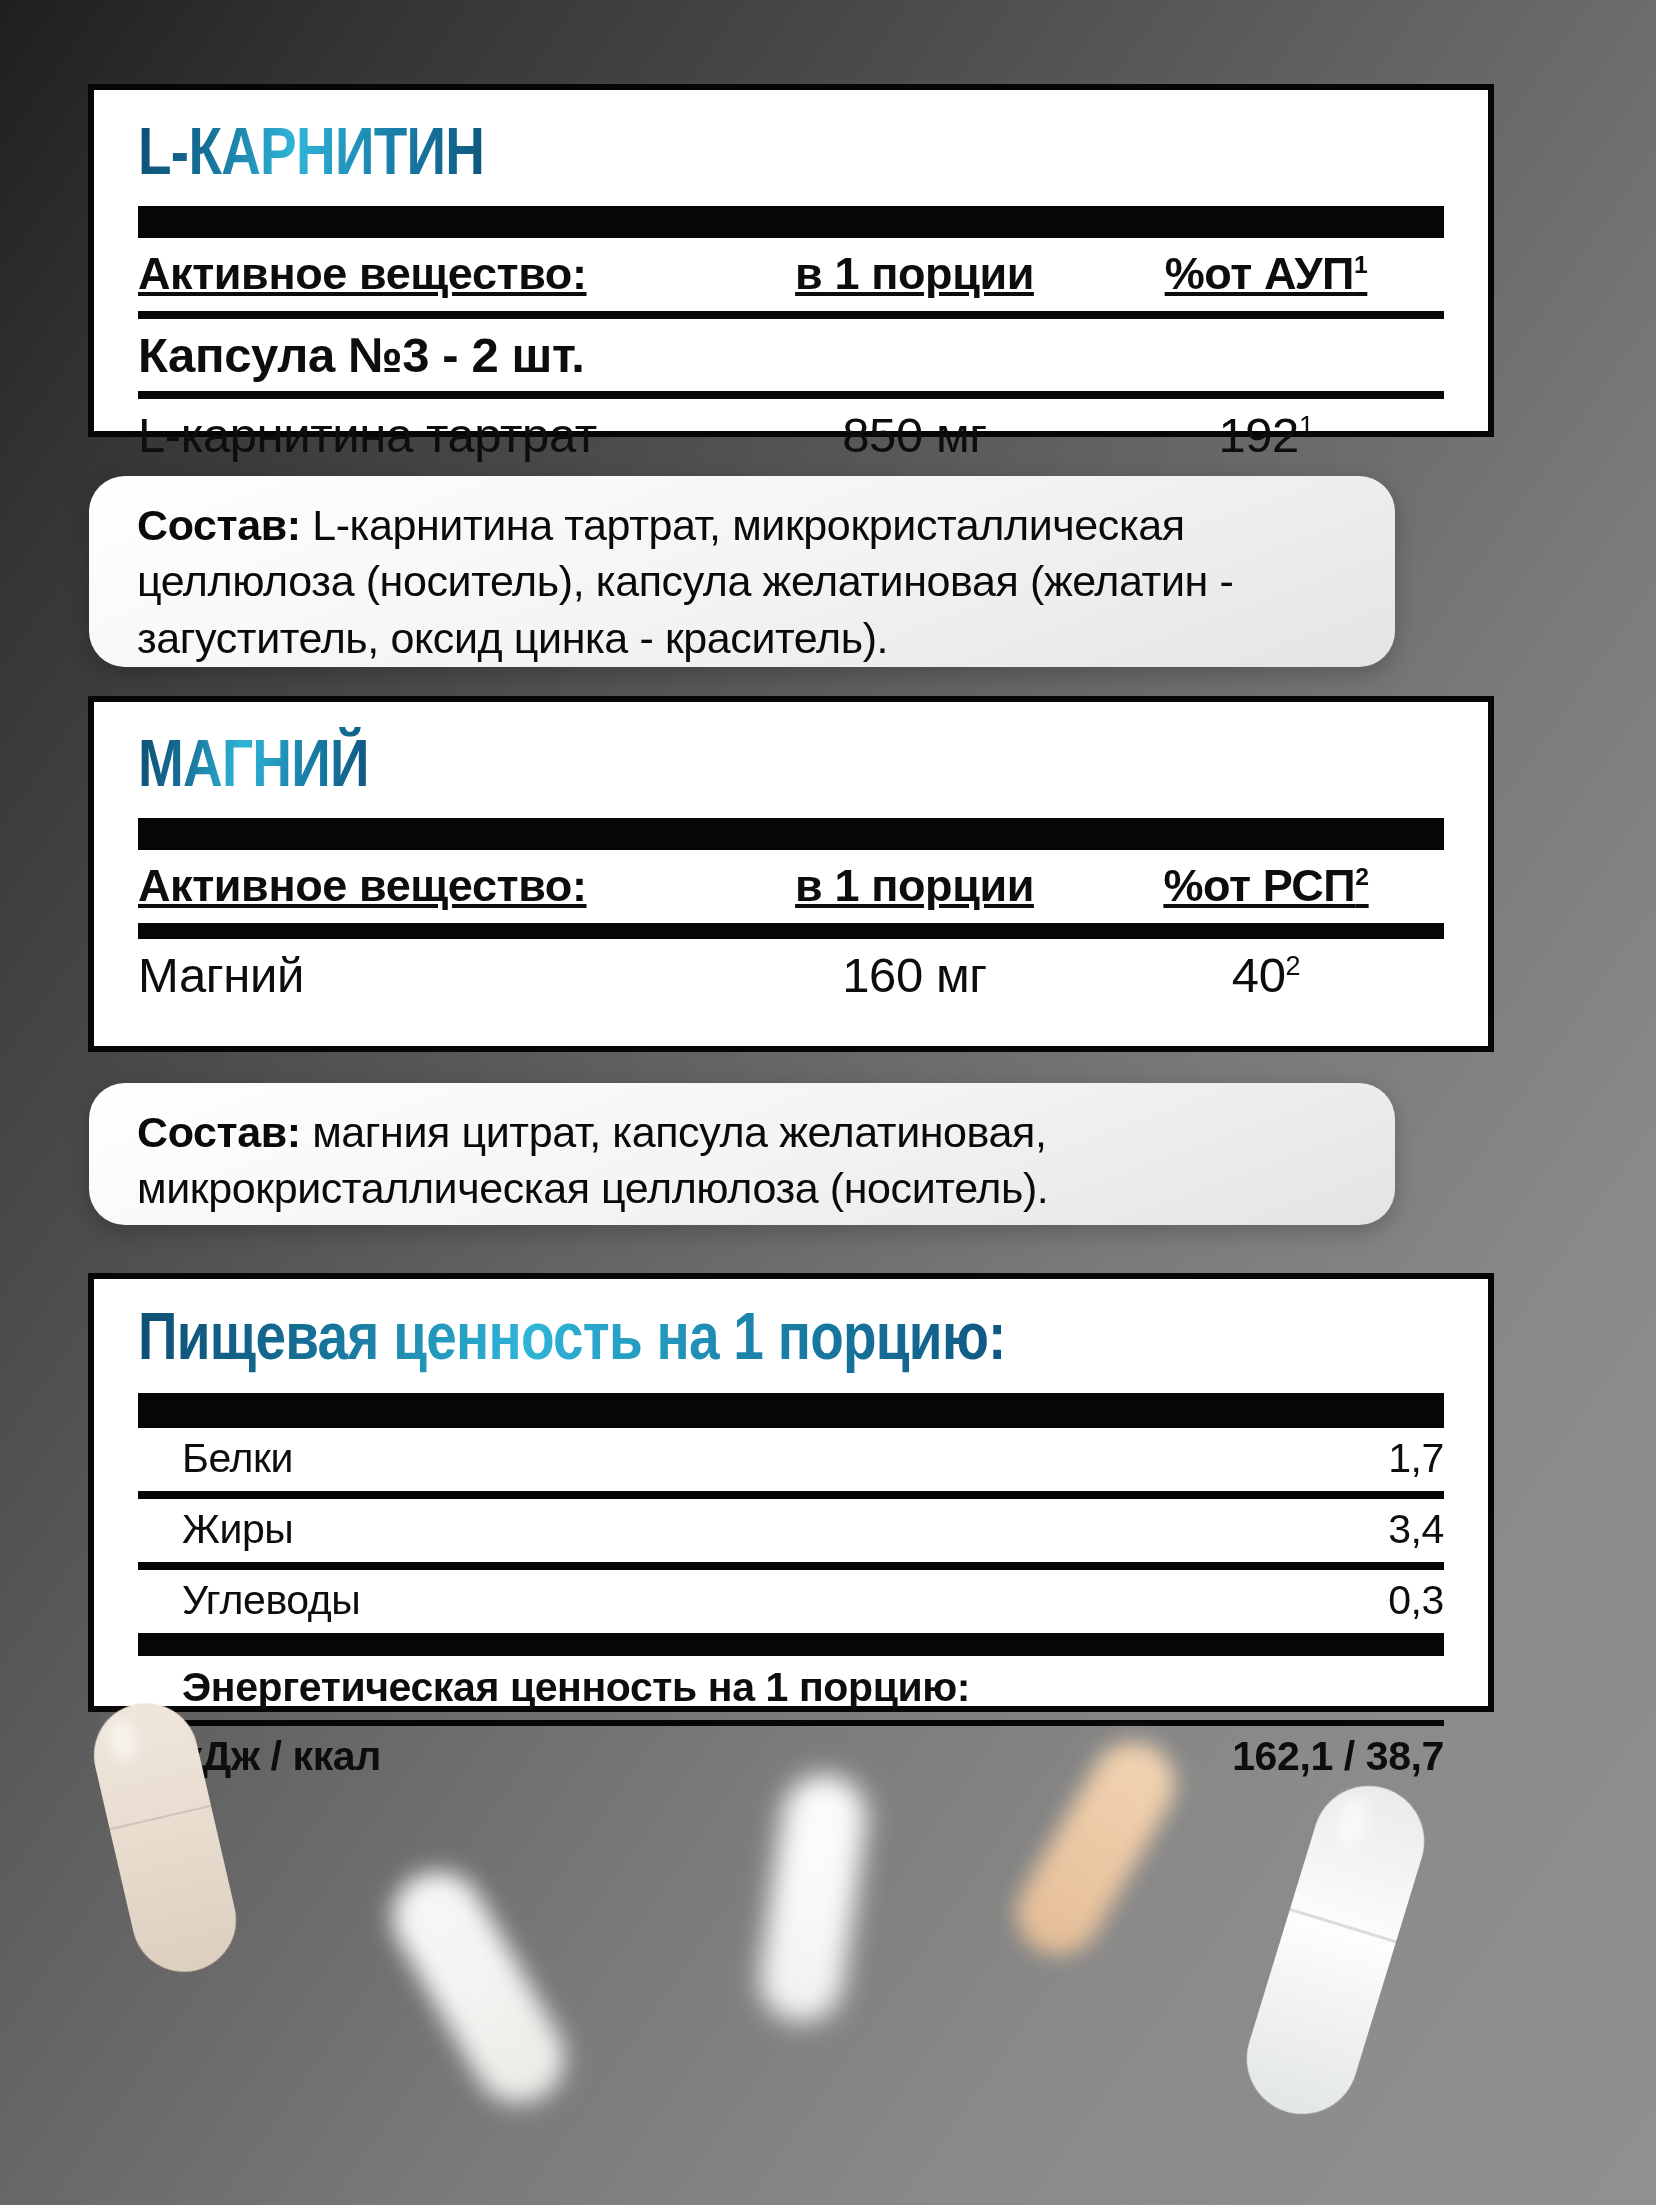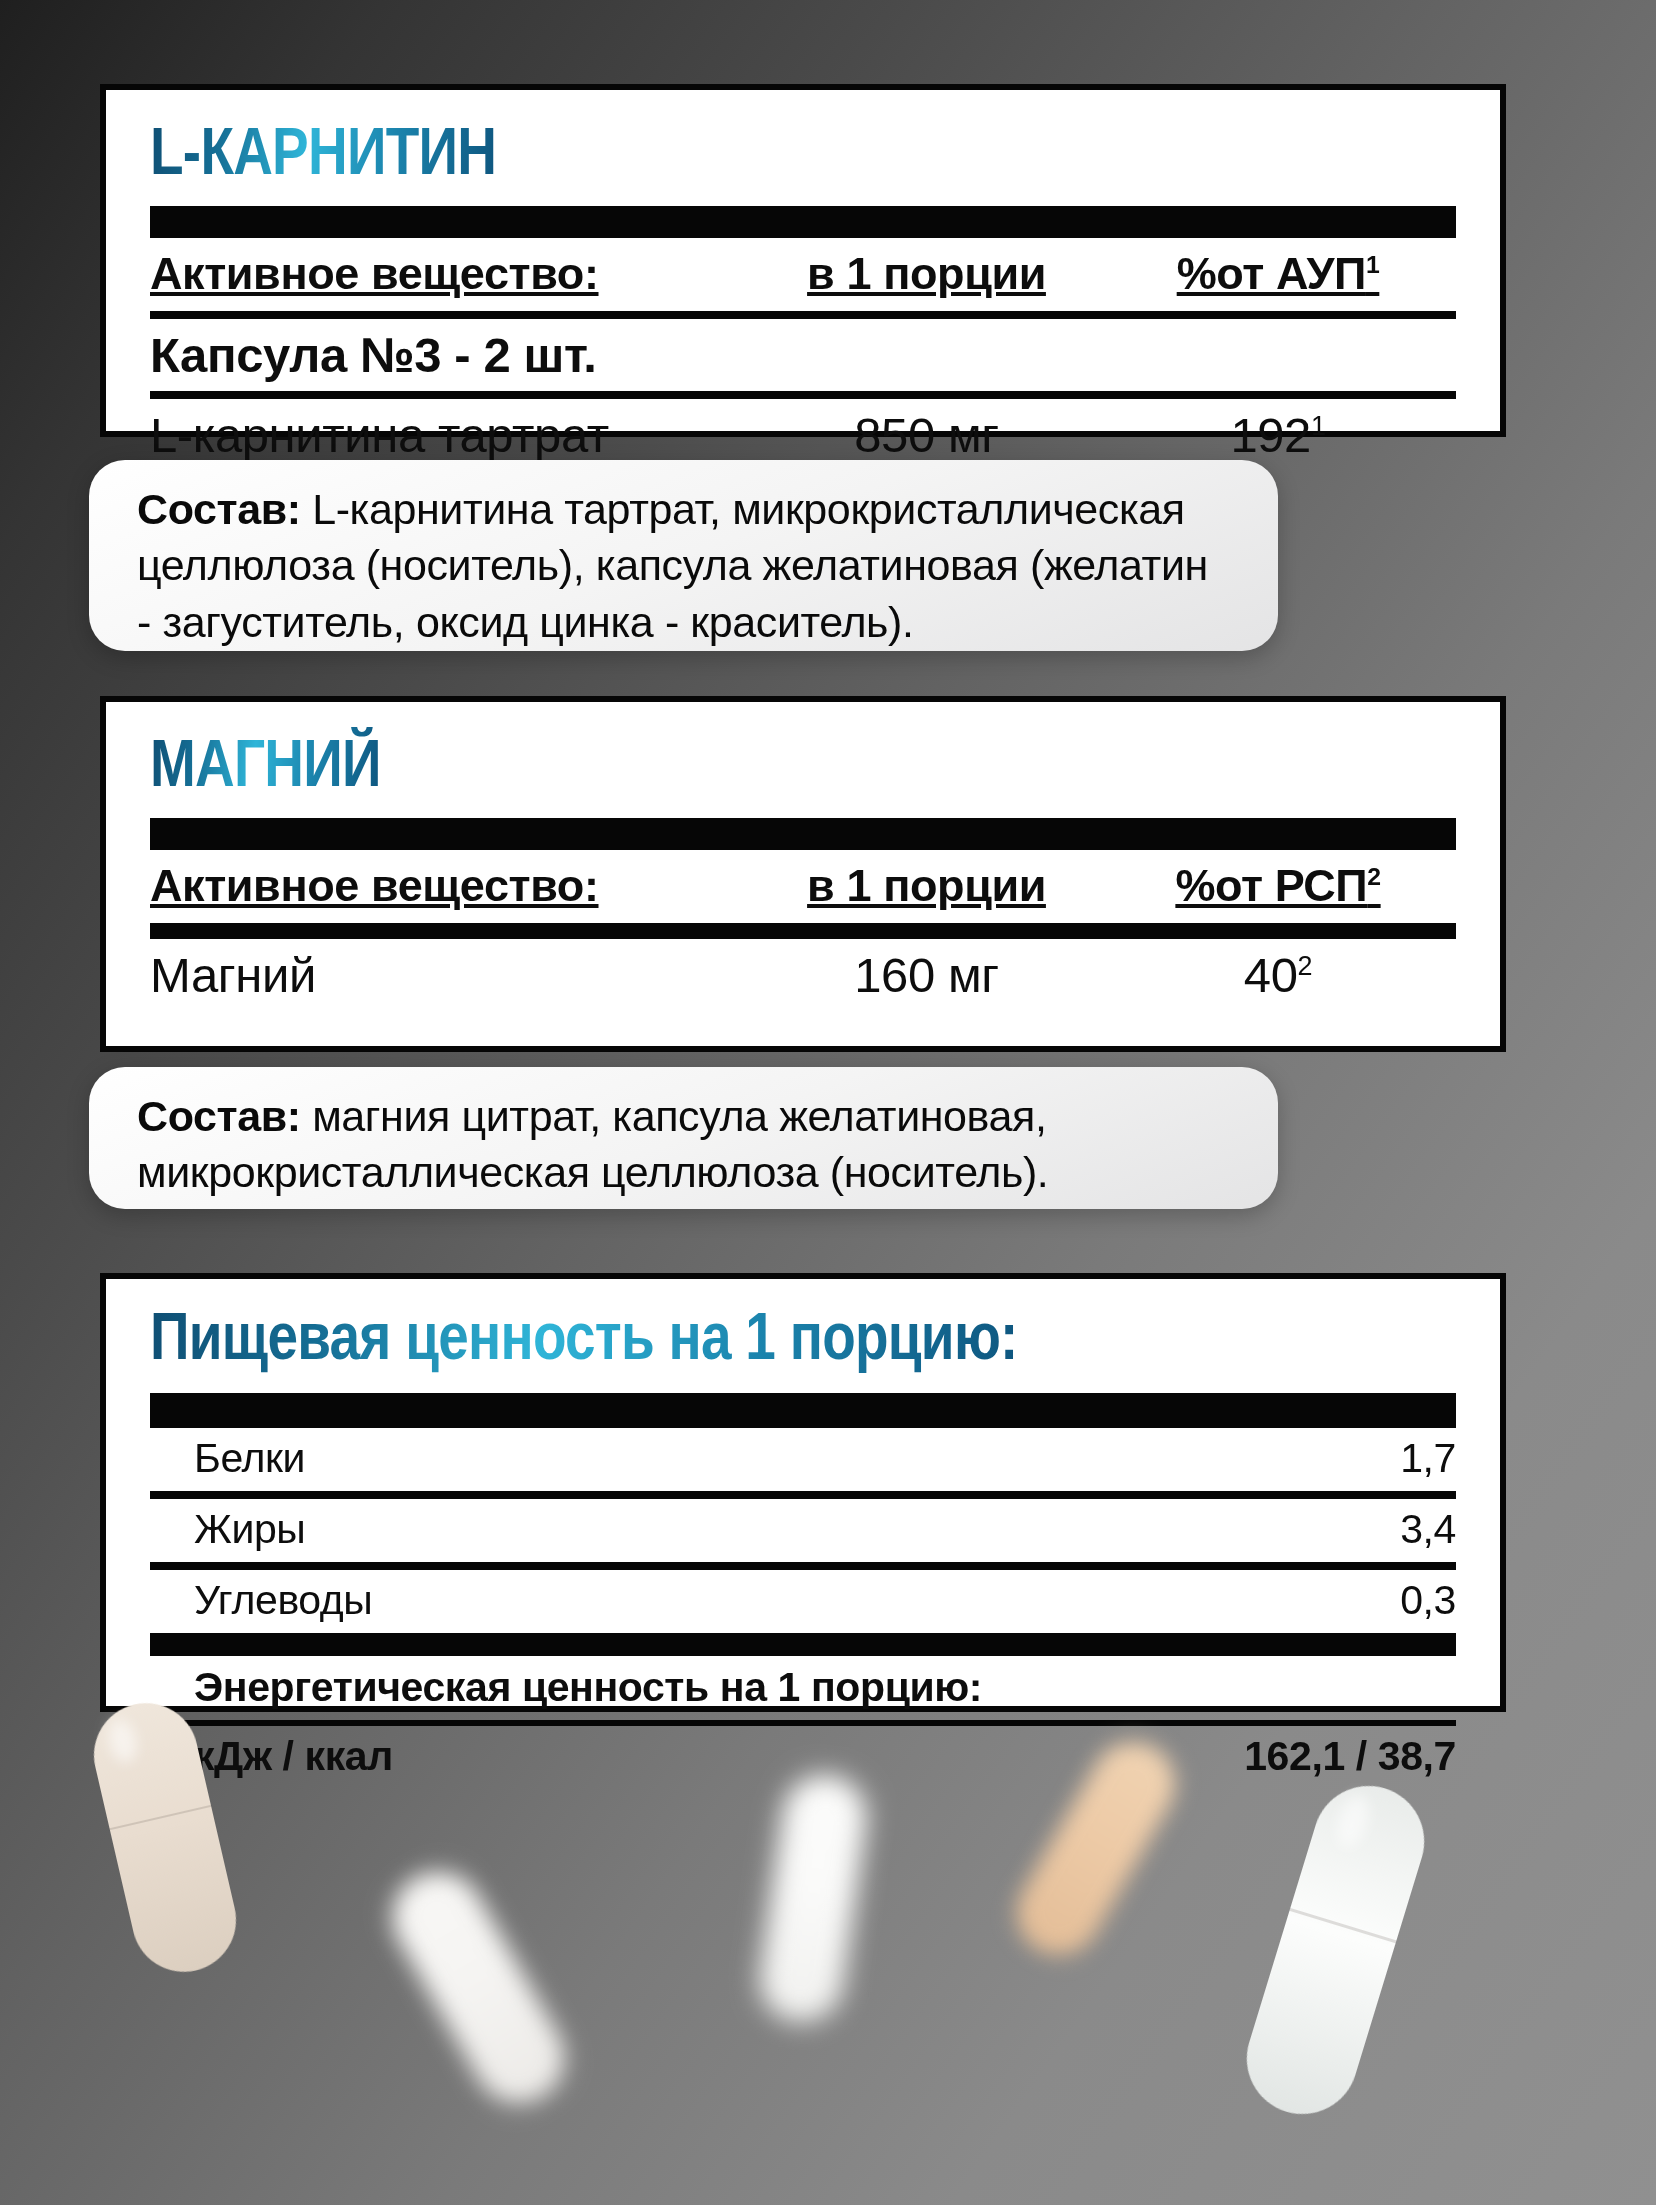--- a/index.html
+++ b/index.html
@@ -7,21 +7,21 @@
     width:1656px;height:2205px;
     font-family:"Liberation Sans", sans-serif;
     overflow:hidden;
   }
   #canvas{
     position:relative;width:1656px;height:2205px;
     background:linear-gradient(125deg,#1f1f1f 0%,#343434 12%,#4a4a4a 28%,#636363 45%,#7a7a7a 62%,#8a8a8a 78%,#909090 100%);
   }
   
   .panel{
-    position:absolute;left:100px;width:1406px;
+    position:absolute;left:88px;width:1406px;
     background:#ffffff;border:6.2px solid #060606;
     box-sizing:border-box;z-index:2;
   }
   .panel-inner{padding:0 44px;}
   .grad-title{
     display:inline-block;
     margin:25px 0 0 0;
     font-size:67px;font-weight:bold;line-height:1.08;
     letter-spacing:-0.9px;
     background:linear-gradient(98deg,#0f4f74 0%,#156e95 20%,#2fb5d8 45%,#1b84ad 70%,#0e567f 100%);
@@ -47,25 +47,25 @@
   
   .nrow{
     display:flex;justify-content:space-between;align-items:center;
     font-size:41px;letter-spacing:-0.4px;color:#0d0d0d;
     padding:7.1px 0 9px 0;
     margin-left:44px;
   }
   .nrow.bold{font-weight:bold;}
   
   .compose{
-    position:absolute;left:89px;width:1189px;
+    position:absolute;left:89px;width:1306px;
     box-sizing:border-box;border-radius:36px;
     background:linear-gradient(160deg,#ffffff 0%,#f4f4f4 50%,#e4e4e5 100%);
     box-shadow:0 6.2px 22px rgba(0,0,0,0.22);
-    padding:20.5px 48px;z-index:2;
+    padding:20.5px 48px;z-index:2;margin-top:16px;
   }
   .compose p{
     margin:0;font-size:43px;line-height:1.32;letter-spacing:-0.4px;
     color:#0a0a0a;max-width:1165px;
   }
   .compose b{font-weight:bold;}
   
   .capsule{position:absolute;border-radius:444px;z-index:3;}
   .capsule.focus::after{   
     content:"";position:absolute;left:0;right:0;top:42%;height:2.7px;

